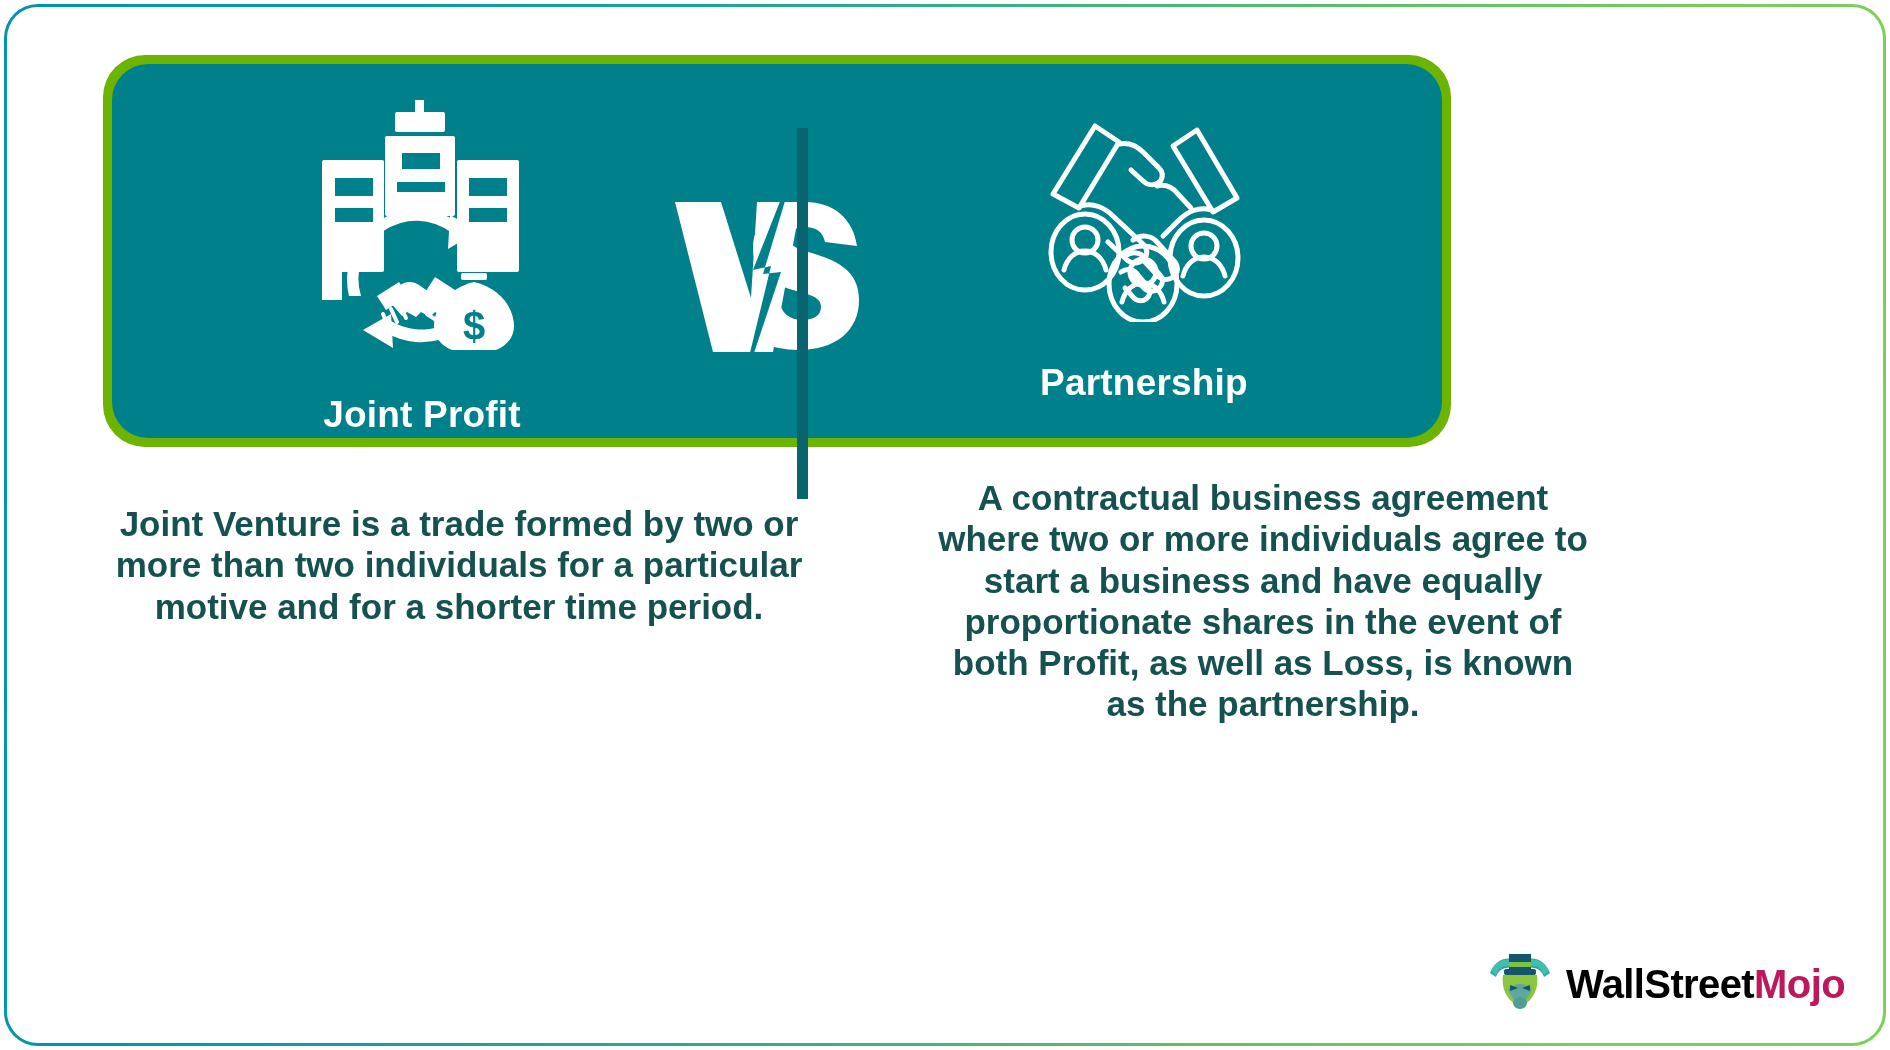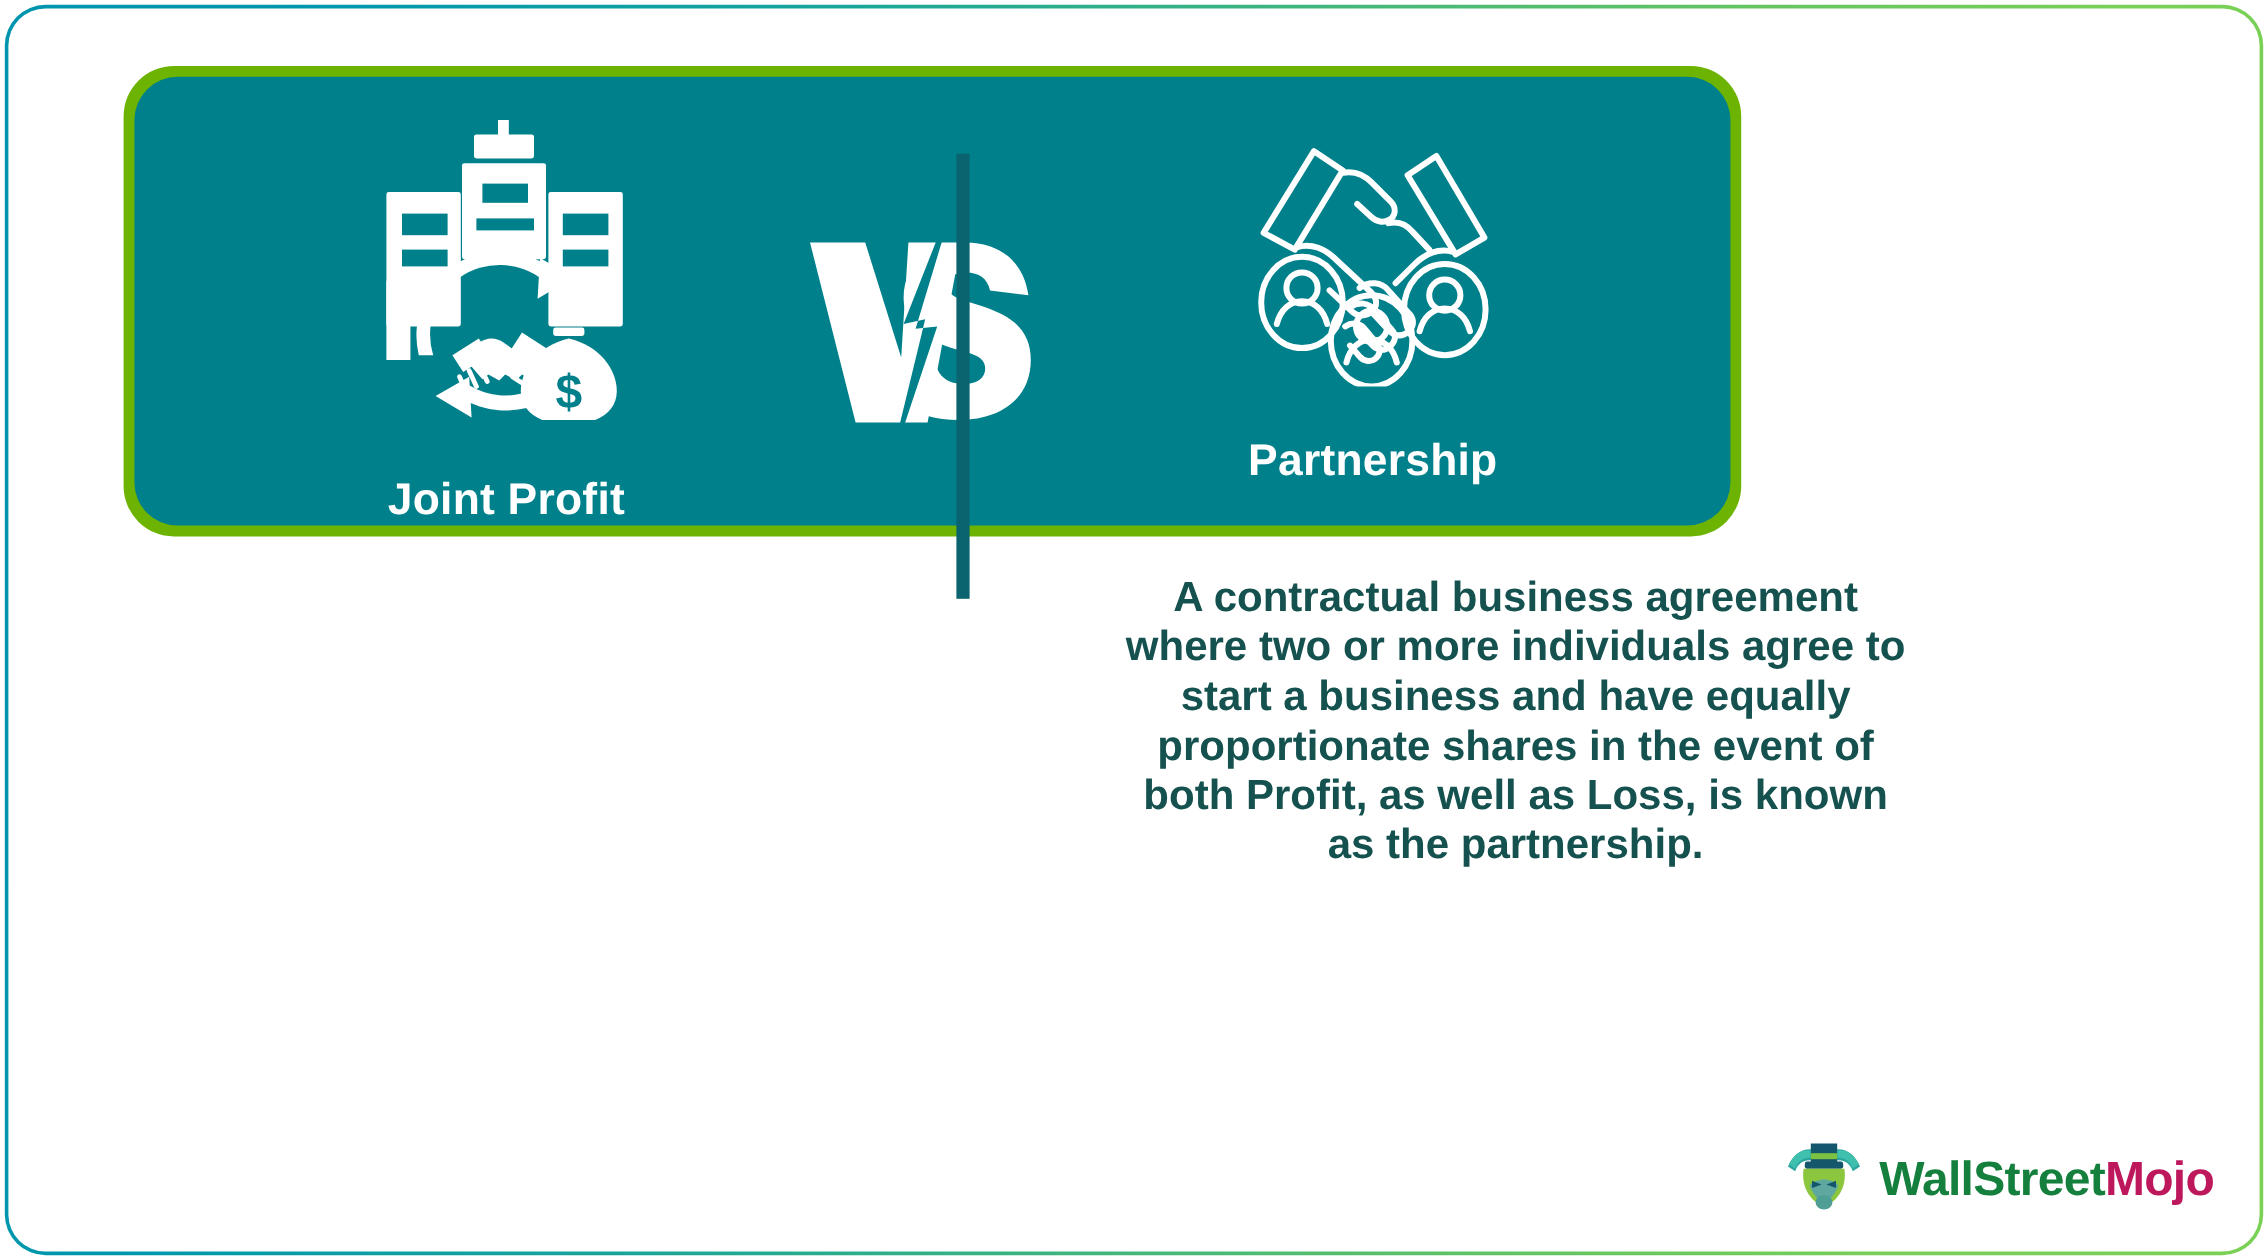--- a/index.html
+++ b/index.html
@@ -148,21 +148,21 @@
     display: flex;
     align-items: center;
     gap: 12px;
   }
   .brand-word {
     font-size: 40px;
     font-weight: bold;
     letter-spacing: -0.6px;
     white-space: nowrap;
   }
-  .brand-word .w1 { color: #15803d; }
+  .brand-word .w1 { color: #000000; }
   .brand-word .w2 { color: #be185d; }
 </style>
 </head>
 <body>
 
 <div id="page-frame">
   <div id="page-inner">
 
     <div class="hero-wrap">
       <div class="hero">
@@ -252,20 +252,23 @@
               <path d="M 85 190 c 3 -12 11 -19 21 -19 s 18 7 21 19"></path>
             </svg>
           </span>
           <span class="hero-label">Partnership</span>
         </div>
 
       </div>
     </div>
 
     <div class="compare">
+      <div class="compare-col left">
+        <p class="compare-text">Joint Venture is a trade formed by two or more than two individuals for a particular motive and for a shorter time period.</p>
+      </div>
 
       <div class="compare-col right">
         <p class="compare-text">A contractual business agreement where two or more individuals agree to start a business and have equally proportionate shares in the event of both Profit, as well as Loss, is known as the partnership.</p>
       </div>
     </div>
 
     <div class="divider"></div>
 
     <div class="brand">
       <span>

